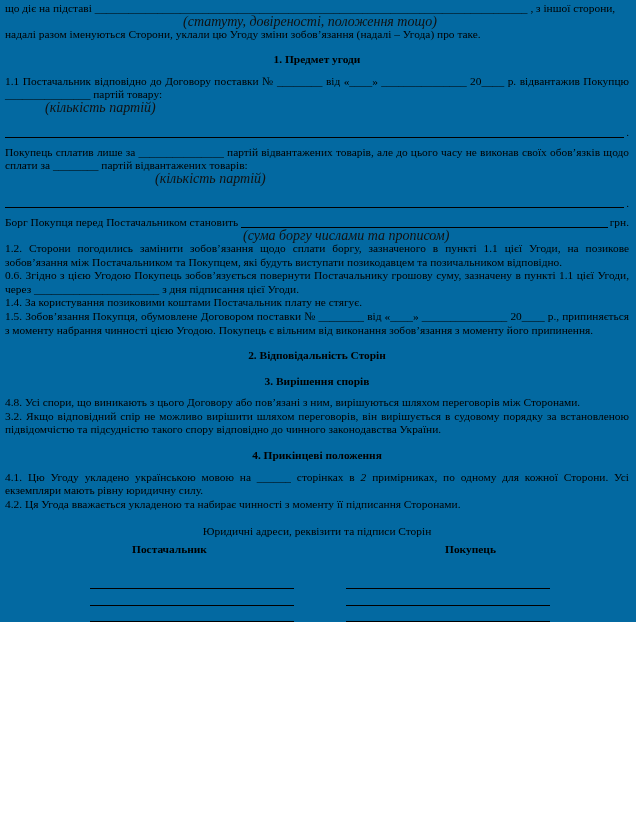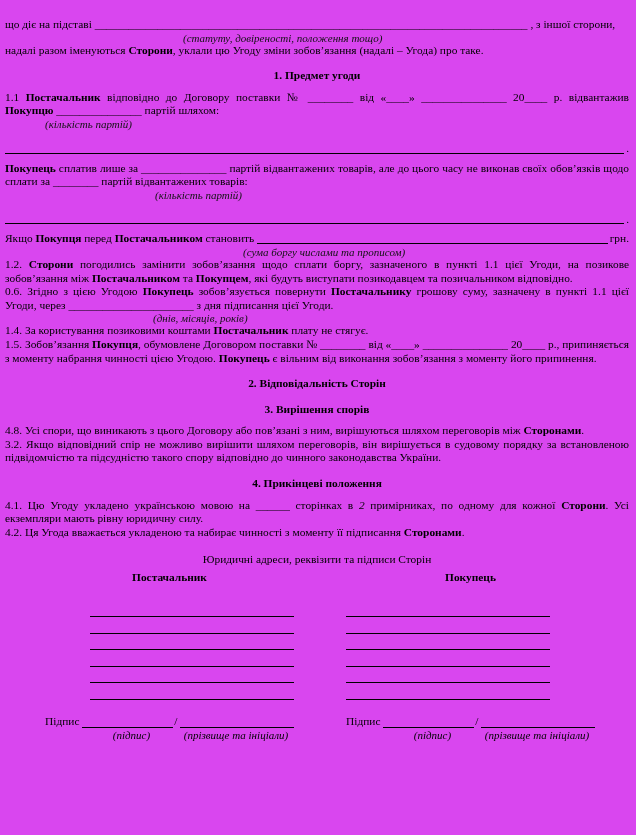--- a/index.html
+++ b/index.html
@@ -1,25 +1,25 @@
 <!DOCTYPE html>
 <html lang="uk"><head>
 <meta charset="utf-8">
 <style>
   html,body{margin:0;padding:0;background:#fff;}
   .page{
-    width:636px;height:835px;box-sizing:border-box;
-    padding:18px 7px 0 5px;overflow:hidden;
+    width:636px;height:622px;box-sizing:border-box;
+    padding:2px 7px 0 5px;overflow:hidden;
     font-family:"Liberation Serif","DejaVu Serif",serif;
-    font-size:11.4px;line-height:13.6px;color:#000;background:#d946ef;
+    font-size:11.4px;line-height:13.6px;color:#000;background:#0369a1;
   }
   .para{margin:0;text-align:justify;}
-  b{font-weight:bold;}
+  b{font-weight:normal;}
   .heading{font-weight:bold;text-align:center;margin:12px 0 8px;}
-  .caption{font-size:11px;font-style:italic;line-height:12px;color:#111;}
+  .caption{font-size:14px;font-style:italic;line-height:12px;color:#111;}
   .fillline{display:flex;align-items:flex-end;}
   .fillline span{white-space:pre;}
   .fillline.blank{margin:12px 0 6px;}
   .fill{flex:1 1 auto;border-bottom:1px solid #000;margin-bottom:2px;height:1px;}
   .suffix{padding-left:2px;}
   .sig-heading{font-weight:normal;text-align:center;margin:14px 0 4px;}
   .sig-grid{display:grid;grid-template-columns:1fr 1fr;column-gap:52px;padding:0 34px 0 40px;}
   .sig-col{min-width:0;}
   .sig-title{font-weight:bold;text-align:center;margin-bottom:16px;}
   .sig-line{height:15.5px;border-bottom:1px solid #000;width:82%;}
@@ -39,45 +39,44 @@
 </style>
 </head>
 <body>
 
 <div class="page">
   <div id="doc-body">
       <p class="para"><span>що діє на підставі </span><span>____________________________________________________________________________</span><span> , з іншої сторони,</span></p>
       <div class="caption" style="margin-left: 178px;">(статуту, довіреності, положення тощо)</div>
       <p class="para"><span>надалі разом іменуються </span><b>Сторони</b><span>, уклали цю Угоду зміни зобов’язання (надалі – Угода) про таке.</span></p>
       <div class="heading">1. Предмет угоди</div>
-      <p class="para"><span>1.1 </span><b>Постачальник</b><span> відповідно до Договору поставки № ________ від «____» _______________ 20____ р. відвантажив </span><b>Покупцю</b><span> _______________ партій шляхом:</span></p>
+      <p class="para"><span>1.1 </span><b>Постачальник</b><span> відповідно до Договору поставки № ________ від «____» _______________ 20____ р. відвантажив </span><b>Покупцю</b><span> _______________ партій товару:</span></p>
       <div class="caption" style="margin-left: 40px;">(кількість партій)</div>
       <div class="fillline blank">
         <span class="fill"></span>
         <span class="suffix">.</span>
       </div>
       <p class="para"><b>Покупець</b><span> сплатив лише за _______________ партій відвантажених товарів, але до цього часу не виконав своїх обов’язків щодо сплати за ________ партій відвантажених товарів:</span></p>
       <div class="caption" style="margin-left: 150px;">(кількість партій)</div>
       <div class="fillline blank">
         <span class="fill"></span>
         <span class="suffix">.</span>
       </div>
       <div class="fillline">
-        <span>Якщо </span>
+        <span>Борг </span>
         <b>Покупця</b>
         <span> перед </span>
         <b>Постачальником</b>
         <span> становить </span>
         <span class="fill"></span>
         <span class="suffix">грн.</span>
       </div>
       <div class="caption" style="margin-left: 238px; font-family: Liberation Serif, serif;">(сума боргу числами та прописом)</div>
       <p class="para"><span>1.2. </span><b>Сторони</b><span> погодились замінити зобов’язання щодо сплати боргу, зазначеного в пункті 1.1 цієї Угоди, на позикове зобов’язання між </span><b>Постачальником</b><span> та </span><b>Покупцем</b><span>, які будуть виступати позикодавцем та позичальником відповідно.</span></p>
       <p class="para"><span>0.6. Згідно з цією Угодою </span><b>Покупець</b><span> зобов’язується повернути </span><b>Постачальнику</b><span> грошову суму, зазначену в пункті 1.1 цієї Угоди, через ______________________ з дня підписання цієї Угоди.</span></p>
-      <div class="caption" style="margin-left: 148px;">(днів, місяців, років)</div>
       <p class="para"><span>1.4. За користування позиковими коштами </span><b>Постачальник</b><span> плату не стягує.</span></p>
       <p class="para"><span>1.5. Зобов’язання </span><b>Покупця</b><span>, обумовлене Договором поставки № ________ від «____» _______________ 20____ р., припиняється з моменту набрання чинності цією Угодою. </span><b>Покупець</b><span> є вільним від виконання зобов’язання з моменту його припинення.</span></p>
       <div class="heading">2. Відповідальність Сторін</div>
       <div class="heading">3. Вирішення спорів</div>
       <p class="para"><span>4.8. Усі спори, що виникають з цього Договору або пов’язані з ним, вирішуються шляхом переговорів між </span><b>Сторонами</b><span>.</span></p>
       <p class="para"><span>3.2. Якщо відповідний спір не можливо вирішити шляхом переговорів, він вирішується в судовому порядку за встановленою підвідомчістю та підсудністю такого спору відповідно до чинного законодавства України.</span></p>
       <div class="heading">4. Прикінцеві положення</div>
       <p class="para"><span>4.1. Цю Угоду укладено українською мовою на ______ сторінках в </span><i>2</i><span> примірниках, по одному для кожної </span><b>Сторони</b><span>. Усі екземпляри мають рівну юридичну силу.</span></p>
       <p class="para"><span>4.2. Ця Угода вважається укладеною та набирає чинності з моменту її підписання </span><b>Сторонами</b><span>.</span></p>
     </div>

